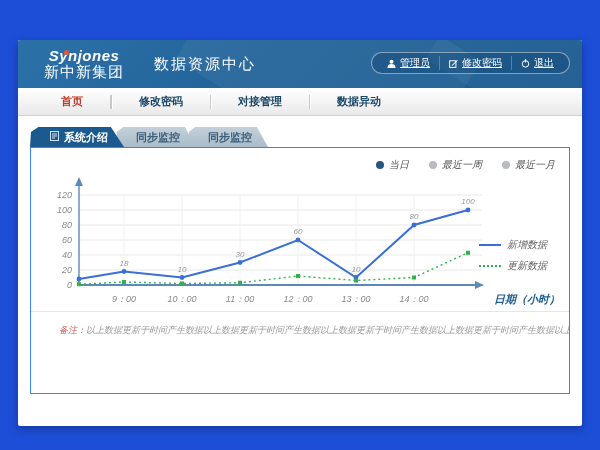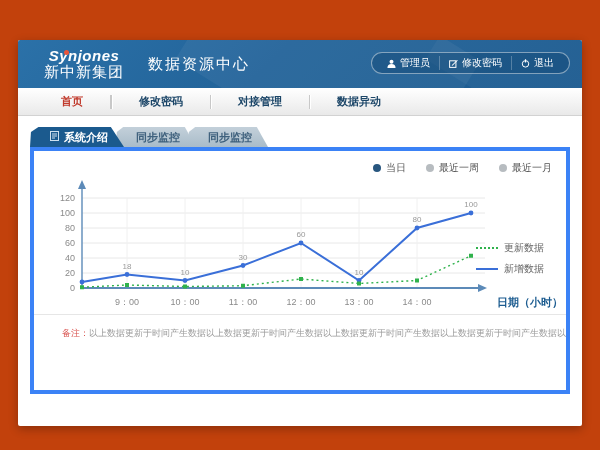--- a/index.html
+++ b/index.html
@@ -1,51 +1,51 @@
 <!DOCTYPE html>
 <html><head>
 <meta charset="utf-8">
 <style>
   * { margin:0; padding:0; box-sizing:border-box; }
   body { font-family:"Liberation Sans","DejaVu Sans",sans-serif; background:#fdfdfd; }
-  .stage { position:relative; width:600px; height:450px; background:#c2410c; overflow:hidden; }
+  .stage { position:relative; width:600px; height:450px; background:#1d4ed8; overflow:hidden; }
   .window { position:absolute; left:18px; top:40px; width:564px; height:386px; background:#fff;
             box-shadow:0 3px 10px rgba(0,0,0,.28); border-radius:2px; overflow:hidden; }
 
   
   .header { position:relative; height:48px; background:linear-gradient(135deg,#2b71a8 0%,#226399 45%,#1d5b90 100%); overflow:hidden; display:flex; align-items:center; }
   .header .streak { position:absolute; width:260px; height:160px; background:rgba(255,255,255,.05); transform:rotate(32deg); top:-60px; }
   .streak.s1 { left:180px; } .streak.s2 { left:430px; background:rgba(255,255,255,.04); }
   .logo { position:relative; margin-left:26px; text-align:center; line-height:1.05; }
   .logo .l1 { color:#fff; font-size:15px; font-weight:bold; font-style:italic; letter-spacing:.5px; }
   .logo .l2 { color:#fff; font-size:15px; font-weight:normal; letter-spacing:1px; }
   .logo .dot { position:absolute; left:20px; top:2px; width:5px; height:5px; border-radius:50%; background:#e8553c; }
-  .app-title { color:#fff; font-size:15px; margin-left:24px; letter-spacing:2px; position:relative; }
+  .app-title { color:#fff; font-size:15px; margin-left:30px; letter-spacing:2px; position:relative; }
   .user-pill { position:absolute; right:12px; top:12px; height:22px; display:flex; align-items:center;
                background:rgba(12,62,105,.35); border:1px solid rgba(255,255,255,.45); border-radius:12px; padding:0 6px; }
-  .user-item { display:flex; align-items:center; gap:4px; color:#fff; font-size:10px; padding:0 9px; cursor:pointer; }
+  .user-item { display:flex; align-items:center; gap:4px; color:#fff; font-size:10px; padding:0 9px; cursor:pointer;text-decoration:underline; }
   .user-item + .user-item { border-left:1px solid rgba(255,255,255,.25); }
   .user-item svg { display:block; }
 
   
   .nav { height:28px; background:linear-gradient(#ffffff,#e9e9e9); border-bottom:1px solid #d2d2d2; display:flex; align-items:center; padding-left:16px; }
   .nav-item { font-size:11px; font-weight:bold; color:#1c4668; padding:0 27px; line-height:27px; cursor:pointer; }
   .nav-item.active { color:#c0392b; }
   .nav-sep { width:1px; height:14px; background:#c8c8c8; box-shadow:1px 0 0 #fff; }
 
   
   .content { padding:11px 12px 0 12px; background:#fff;border-radius:26px; }
   .tab-bar { display:flex; position:relative; z-index:2; padding-left:0; }
   .tab { height:20px; line-height:20px; font-size:11px; font-weight:bold; padding:0 16px 0 20px; margin-right:-8px;
          clip-path:polygon(0 100%, 1% 25%, 9% 0, 86% 0, 100% 100%); border-radius:6px 0 0 0; cursor:pointer; }
   .tab.active { background:#1b5a8e; color:#fff; display:flex; align-items:center; gap:5px; z-index:3; position:relative; }
   .tab.inactive { background:linear-gradient(#c3d0da,#a9bcc9); color:#3f617d; z-index:1; position:relative; }
   .tab.inactive + .tab.inactive { z-index:0; }
 
-  .panel { position:relative; width:540px; height:247px; border:4px solid #3b82f6; background:#fff; }
+  .panel { position:relative; width:540px; height:247px; border:1px solid #3b82f6; background:#fff;font-style:italic; }
   .radio-row { display:flex; justify-content:flex-end; gap:20px; padding:9px 14px 0 0; height:25px; }
   .radio-opt { display:flex; align-items:center; gap:5px; font-size:10px; color:#555; cursor:pointer; }
   .radio-dot { width:8px; height:8px; border-radius:50%; background:#b7bcc0; }
   .radio-opt.selected .radio-dot { background:#28567f; }
   .ylabel { margin:1px 0 0 12px; font-size:11px; font-weight:bold; color:#1c5c90; height:13px; }
   #chart-svg { display:block; margin-left:1px; }
   .legend { position:absolute; right:12px; top:86px; width:78px; }
   .legend-item { display:flex; align-items:center; gap:6px; height:21px; cursor:pointer; }
   .legend-swatch { width:22px; height:0; display:inline-block; }
   .legend-label { font-size:10px; color:#666; }
@@ -203,27 +203,27 @@
             <rect x="148" y="108.5" width="4" height="4" fill="#2fb24c"></rect>
             <rect x="206" y="107.75" width="4" height="4" fill="#2fb24c"></rect>
             <rect x="264" y="101" width="4" height="4" fill="#2fb24c"></rect>
             <rect x="322" y="105.5" width="4" height="4" fill="#2fb24c"></rect>
             <rect x="380" y="102.5" width="4" height="4" fill="#2fb24c"></rect>
             <rect x="434" y="77.75" width="4" height="4" fill="#2fb24c"></rect>
           </svg>
 
         <div class="legend">
             <div class="legend-item">
+              <span class="legend-swatch" style="border-top: 2px solid rgb(58, 111, 216);"></span>
+              <span class="legend-label">新增数据</span>
+            </div>
+            <div class="legend-item">
               <span class="legend-swatch" style="border-top: 2px dotted rgb(47, 178, 76);"></span>
               <span class="legend-label">更新数据</span>
             </div>
-            <div class="legend-item">
-              <span class="legend-swatch" style="border-top: 2px solid rgb(58, 111, 216);"></span>
-              <span class="legend-label">新增数据</span>
-            </div>
           </div>
 
         <hr class="panel-divider">
 
         <div class="note">
           <span class="pfx">备注：</span><span class="txt">以上数据更新于时间产生数据以上数据更新于时间产生数据以上数据更新于时间产生数据以上数据更新于时间产生数据以上数据更新于</span>
         </div>
       </div>
     </div>
 

